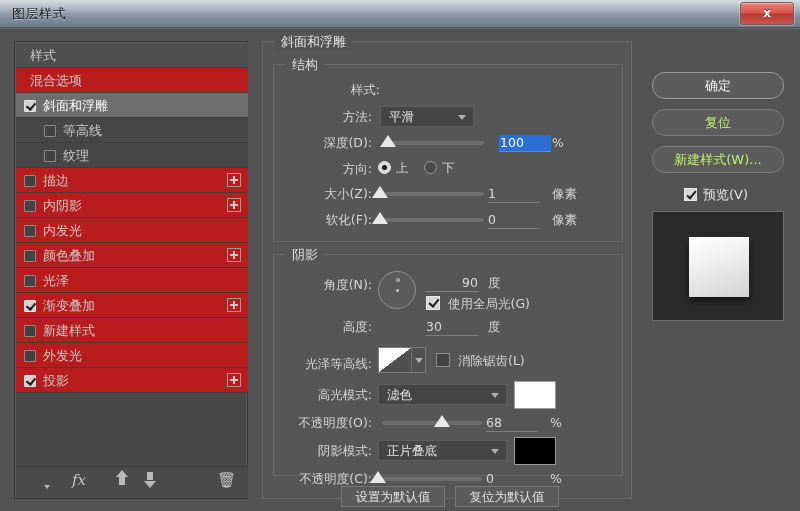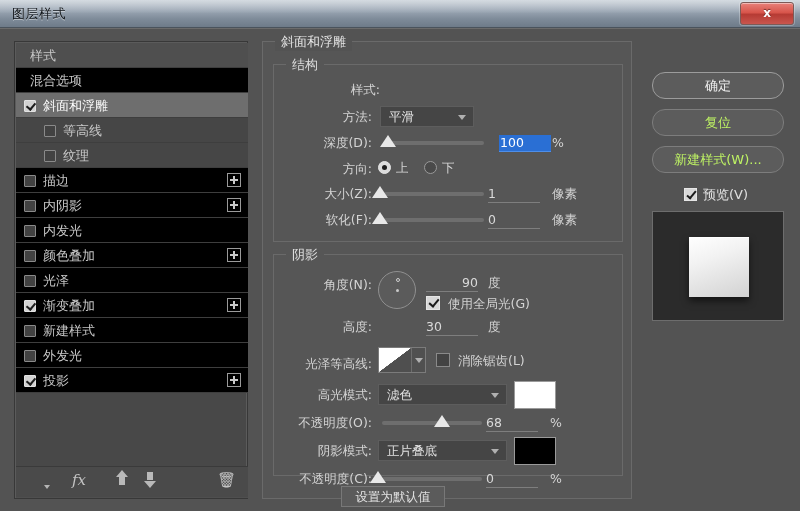--- a/index.html
+++ b/index.html
@@ -85,21 +85,21 @@
     left: 1px; top: 1px;
     width: 232px; height: 424px;
     box-sizing: border-box;
     overflow: hidden;
   }
   .style-row {
     position: relative;
     height: 25px;
     box-sizing: border-box;
     border-bottom: 1px solid #3e3e3e;
-    background: #000000;
+    background: #b91c1c;
     color: #c8c8c8;
     font-size: 13px;
     line-height: 25px;
     cursor: pointer;
     white-space: nowrap;
   }
   .style-row.header { padding-left: 14px; background:#4f4f4f; }
   .style-row.top { padding-left: 14px; }
   .style-row.item { padding-left: 8px; }
   .style-row.sub { padding-left: 28px; background:#464646; }
@@ -569,20 +569,21 @@
         <div class="color-swatch" id="shadow-swatch" style="left: 240px; top: 182px; background: rgb(0, 0, 0);"></div>
 
         <div class="fld-label" style="left:0px; top:216px; width:98px;">不透明度(C):</div>
         <div class="slider-track" style="left:108px; top:222px; width:100px;"></div>
         <div class="slider-thumb" style="left:96px; top:216px;"></div>
         <div class="num-input" style="left:212px; top:216px;">0</div>
         <div class="unit" style="left:276px; top:216px;">%</div>
       </div>
 
       <div class="defbtn" style="left:78px; top:444px; width:104px;">设置为默认值</div>
+      <div class="defbtn" style="left:192px; top:444px; width:104px;">复位为默认值</div>
     </div>
 
     <div id="right-panel">
       <div class="rbtn" style="top:31px;">确定</div>
       <div class="rbtn secondary" style="top:68px;">复位</div>
       <div class="rbtn secondary" style="top:105px;">新建样式(W)...</div>
       <div id="preview-check-row">
         <span class="cb3"></span><span>预览(V)</span>
       </div>
       <div id="preview-box">

